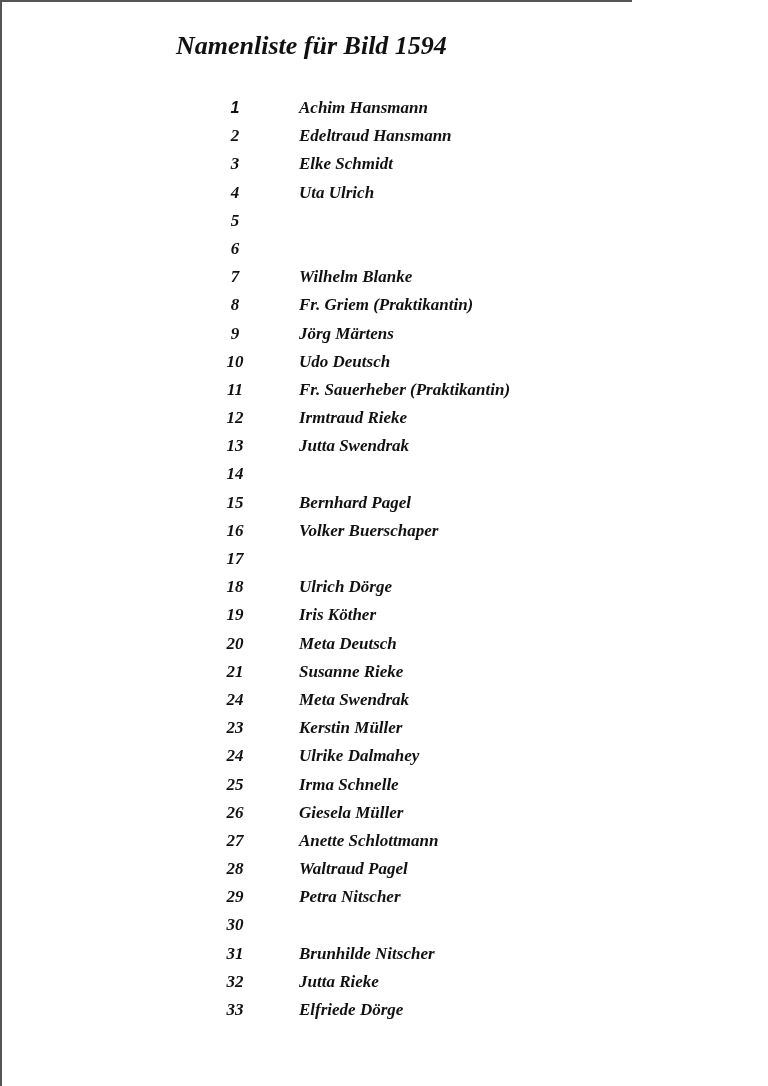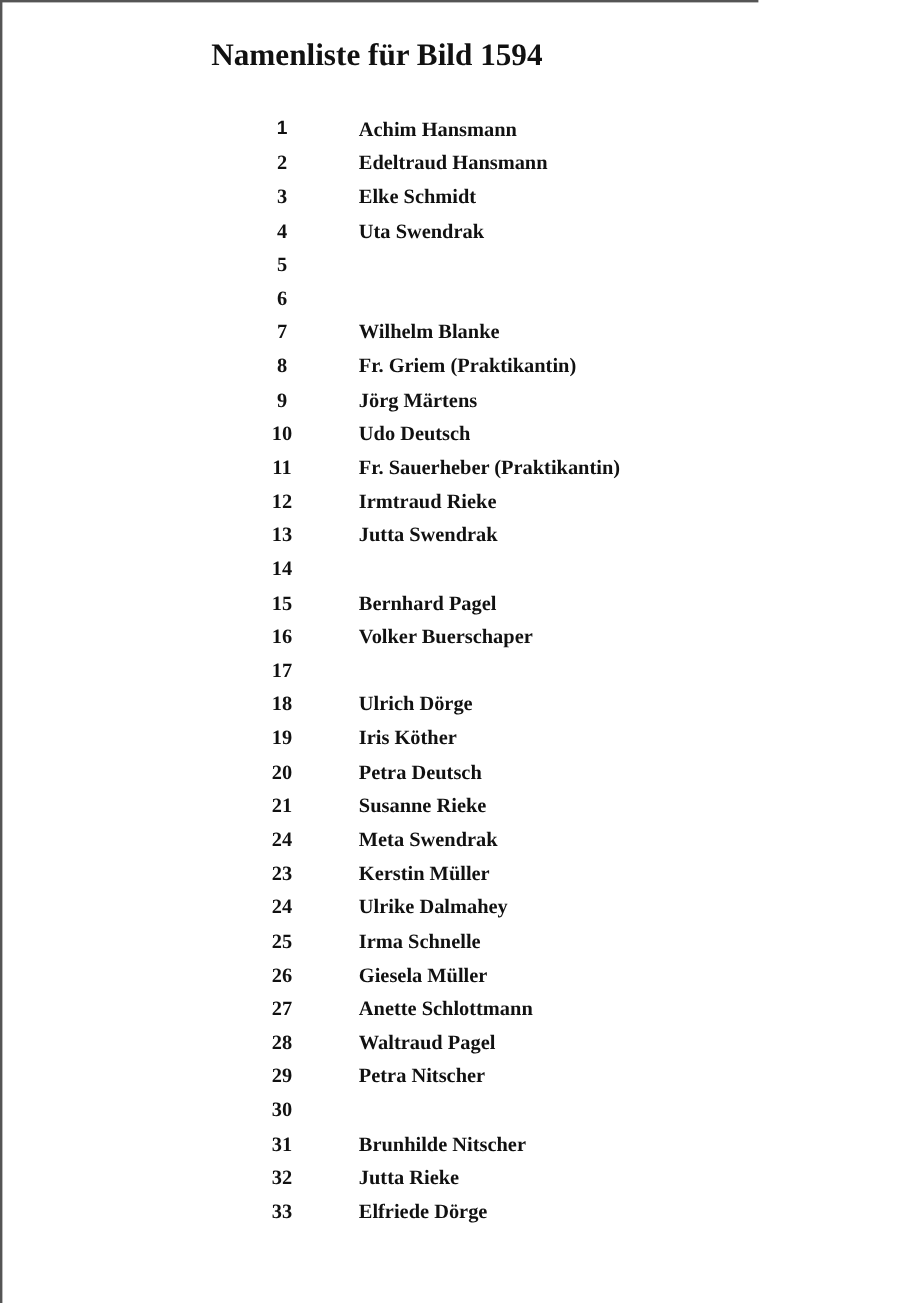--- a/index.html
+++ b/index.html
@@ -18,20 +18,21 @@
     .page {
       position: absolute;
       left: 0;
       top: 0;
       width: 632px;
       height: 1086px;
       box-sizing: border-box;
       border-left: 2px solid #555555;
       border-top: 2px solid #555555;
       background: #ffffff;
+      font-style: italic;
     }
     .title {
       position: absolute;
       left: 174px;
       top: 26px;
       font-size: 26px;
       font-weight: bold;
       line-height: 36px;
       white-space: nowrap;
       color: #111111;
@@ -78,21 +79,21 @@
       <div class="row">
         <span class="num">2</span>
         <span class="name">Edeltraud Hansmann</span>
       </div>
       <div class="row">
         <span class="num">3</span>
         <span class="name">Elke Schmidt</span>
       </div>
       <div class="row">
         <span class="num">4</span>
-        <span class="name">Uta Swendrak</span>
+        <span class="name">Uta Ulrich</span>
       </div>
       <div class="row">
         <span class="num">5</span>
       </div>
       <div class="row">
         <span class="num">6</span>
       </div>
       <div class="row">
         <span class="num">7</span>
         <span class="name">Wilhelm Blanke</span>
@@ -138,21 +139,21 @@
       <div class="row">
         <span class="num">18</span>
         <span class="name">Ulrich Dörge</span>
       </div>
       <div class="row">
         <span class="num">19</span>
         <span class="name">Iris Köther</span>
       </div>
       <div class="row">
         <span class="num">20</span>
-        <span class="name">Petra Deutsch</span>
+        <span class="name">Meta Deutsch</span>
       </div>
       <div class="row">
         <span class="num">21</span>
         <span class="name">Susanne Rieke</span>
       </div>
       <div class="row">
         <span class="num">24</span>
         <span class="name">Meta Swendrak</span>
       </div>
       <div class="row">

